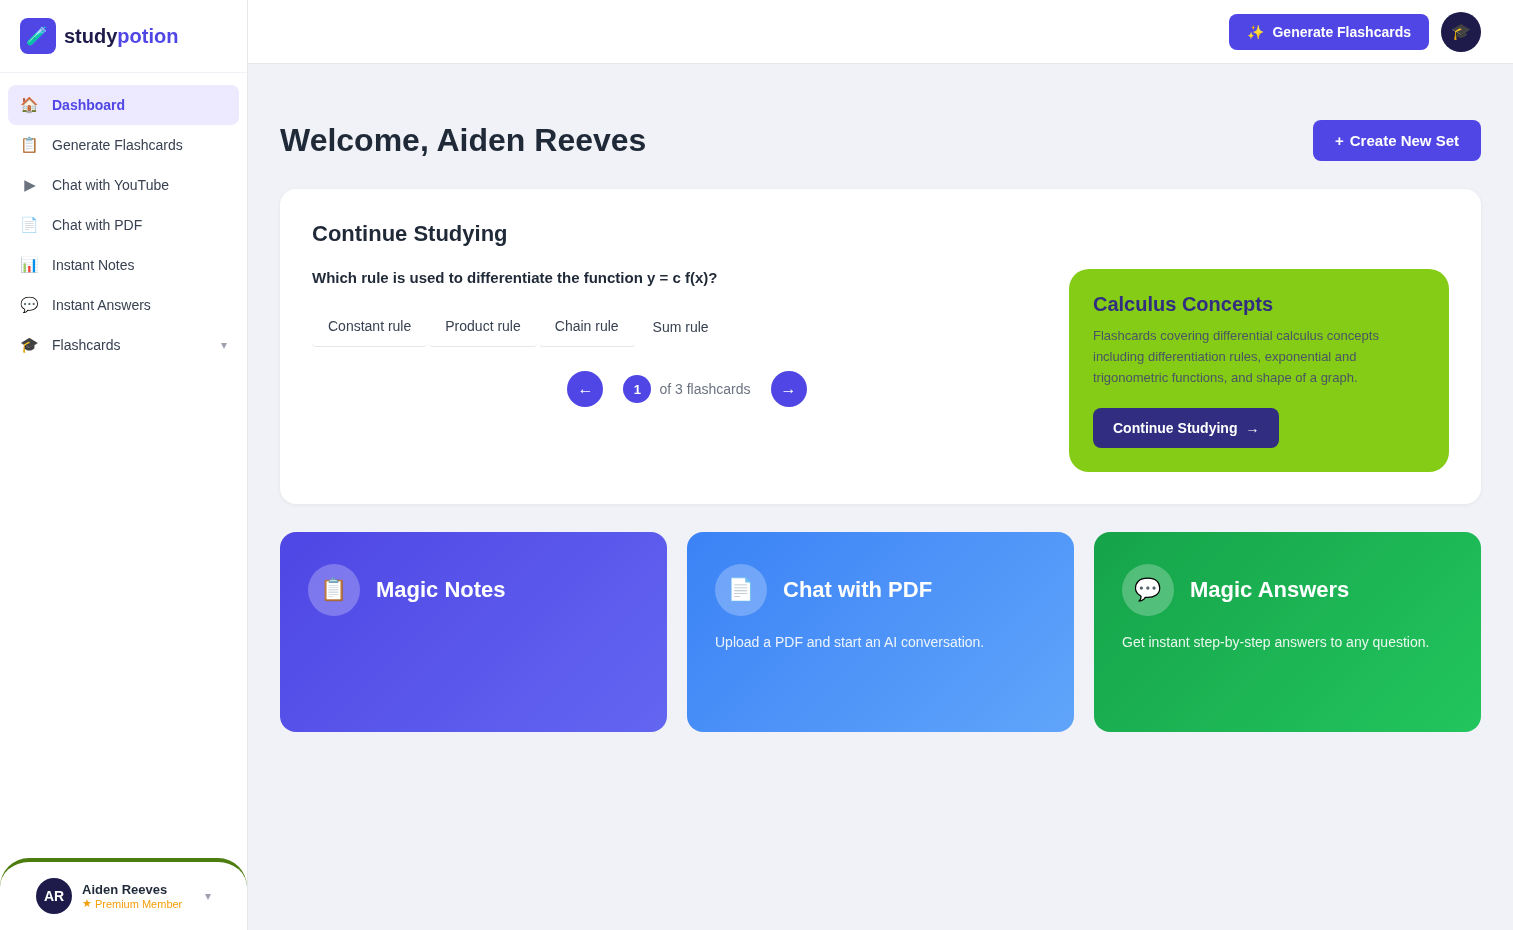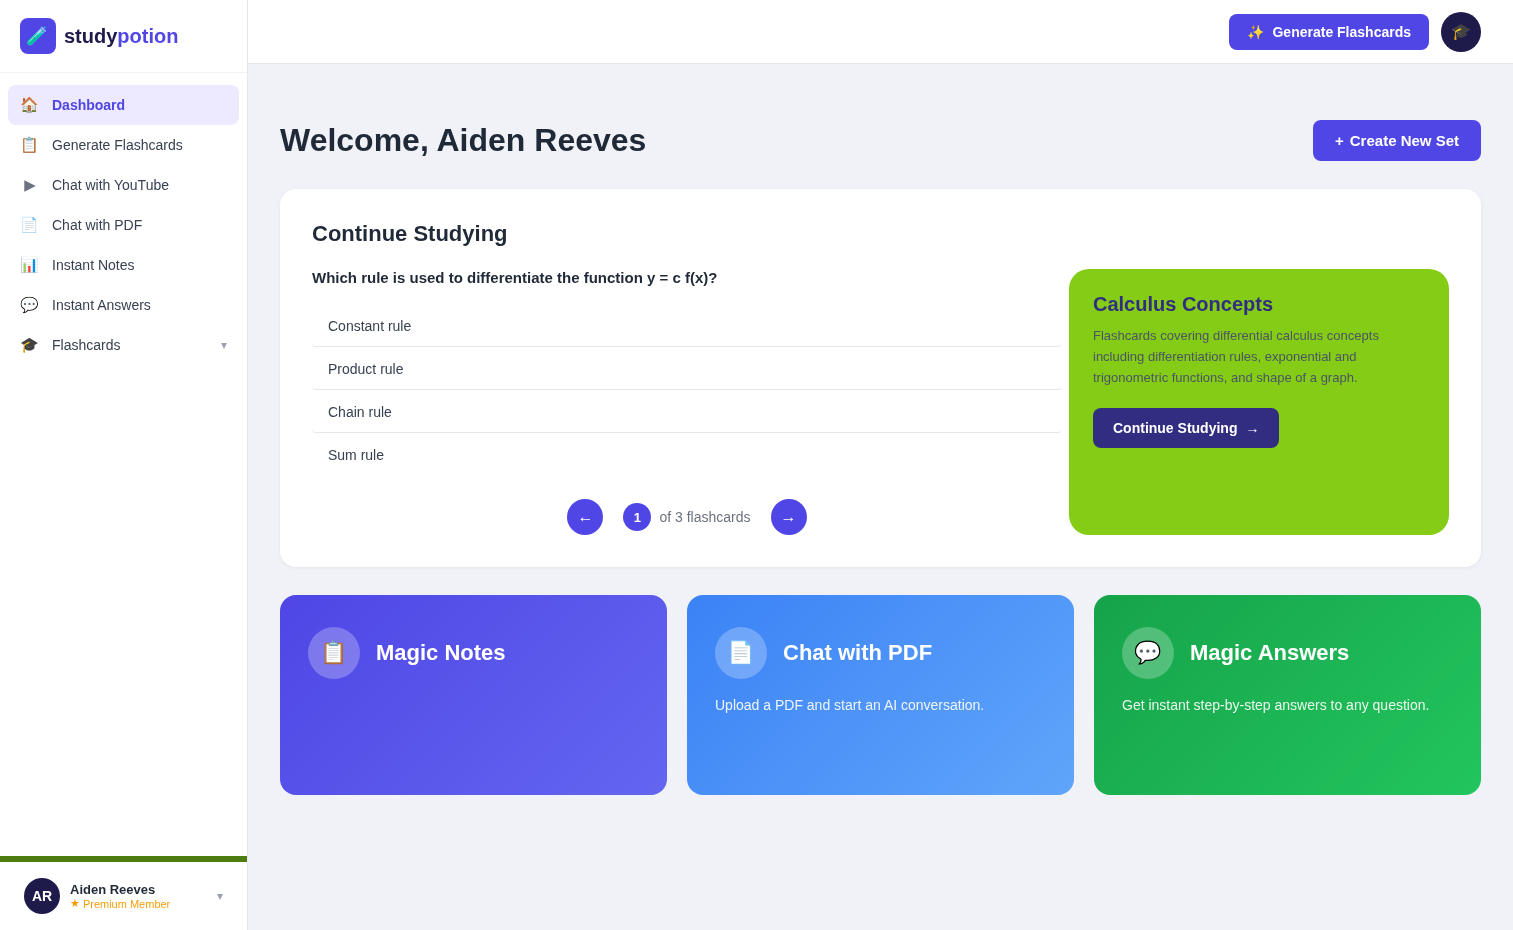--- a/index.html
+++ b/index.html
@@ -46,26 +46,27 @@
       color: #374151;
       transition: background 0.15s;
       position: relative;
     }
     .nav-item.active { background: #ede9fe; color: #4f46e5; font-weight: 600; border-radius: 8px; margin: 0 8px; padding: 11px 12px; }
     .nav-item .nav-icon { width: 20px; text-align: center; font-size: 15px; color: #6b7280; }
     .nav-item.active .nav-icon { color: #4f46e5; }
     .nav-item .chevron { margin-left: auto; font-size: 12px; color: #9ca3af; }
 
     .sidebar-footer {
-      padding: 16px 24px;
-      border-top: 6px solid #4d7c0f;
+      padding: 16px 36px;
+      border-top: 4px solid #4d7c0f;
       display: flex;
       align-items: center;
       gap: 10px;
       cursor: pointer;
+      border-radius: 29px;
     }
     .avatar {
       width: 36px;
       height: 36px;
       background: #1e1b4b;
       border-radius: 50%;
       display: flex;
       align-items: center;
       justify-content: center;
       color: white;
@@ -156,21 +157,21 @@
       background: white;
       border-radius: 16px;
       padding: 32px;
       margin-bottom: 28px;
       box-shadow: 0 1px 4px rgba(0,0,0,0.06);
     }
     .study-card-title { font-size: 22px; font-weight: 700; color: #1f2937; margin-bottom: 22px; }
     .study-card-inner { display: flex; gap: 7px; }
     .flashcard-section { flex: 1; }
     .flashcard-question { font-size: 15px; font-weight: 600; color: #1f2937; margin-bottom: 20px; }
-    .answer-options { display: flex; flex-direction: column; gap: 2px; }
+    .answer-options { display: flex; flex-direction: row; gap: 2px; }
     .answer-option {
       padding: 12px 16px;
       border: none;
       border-bottom: 1px solid #e5e7eb;
       background: transparent;
       text-align: left;
       font-size: 14px;
       color: #374151;
       cursor: pointer;
       border-radius: 4px;

